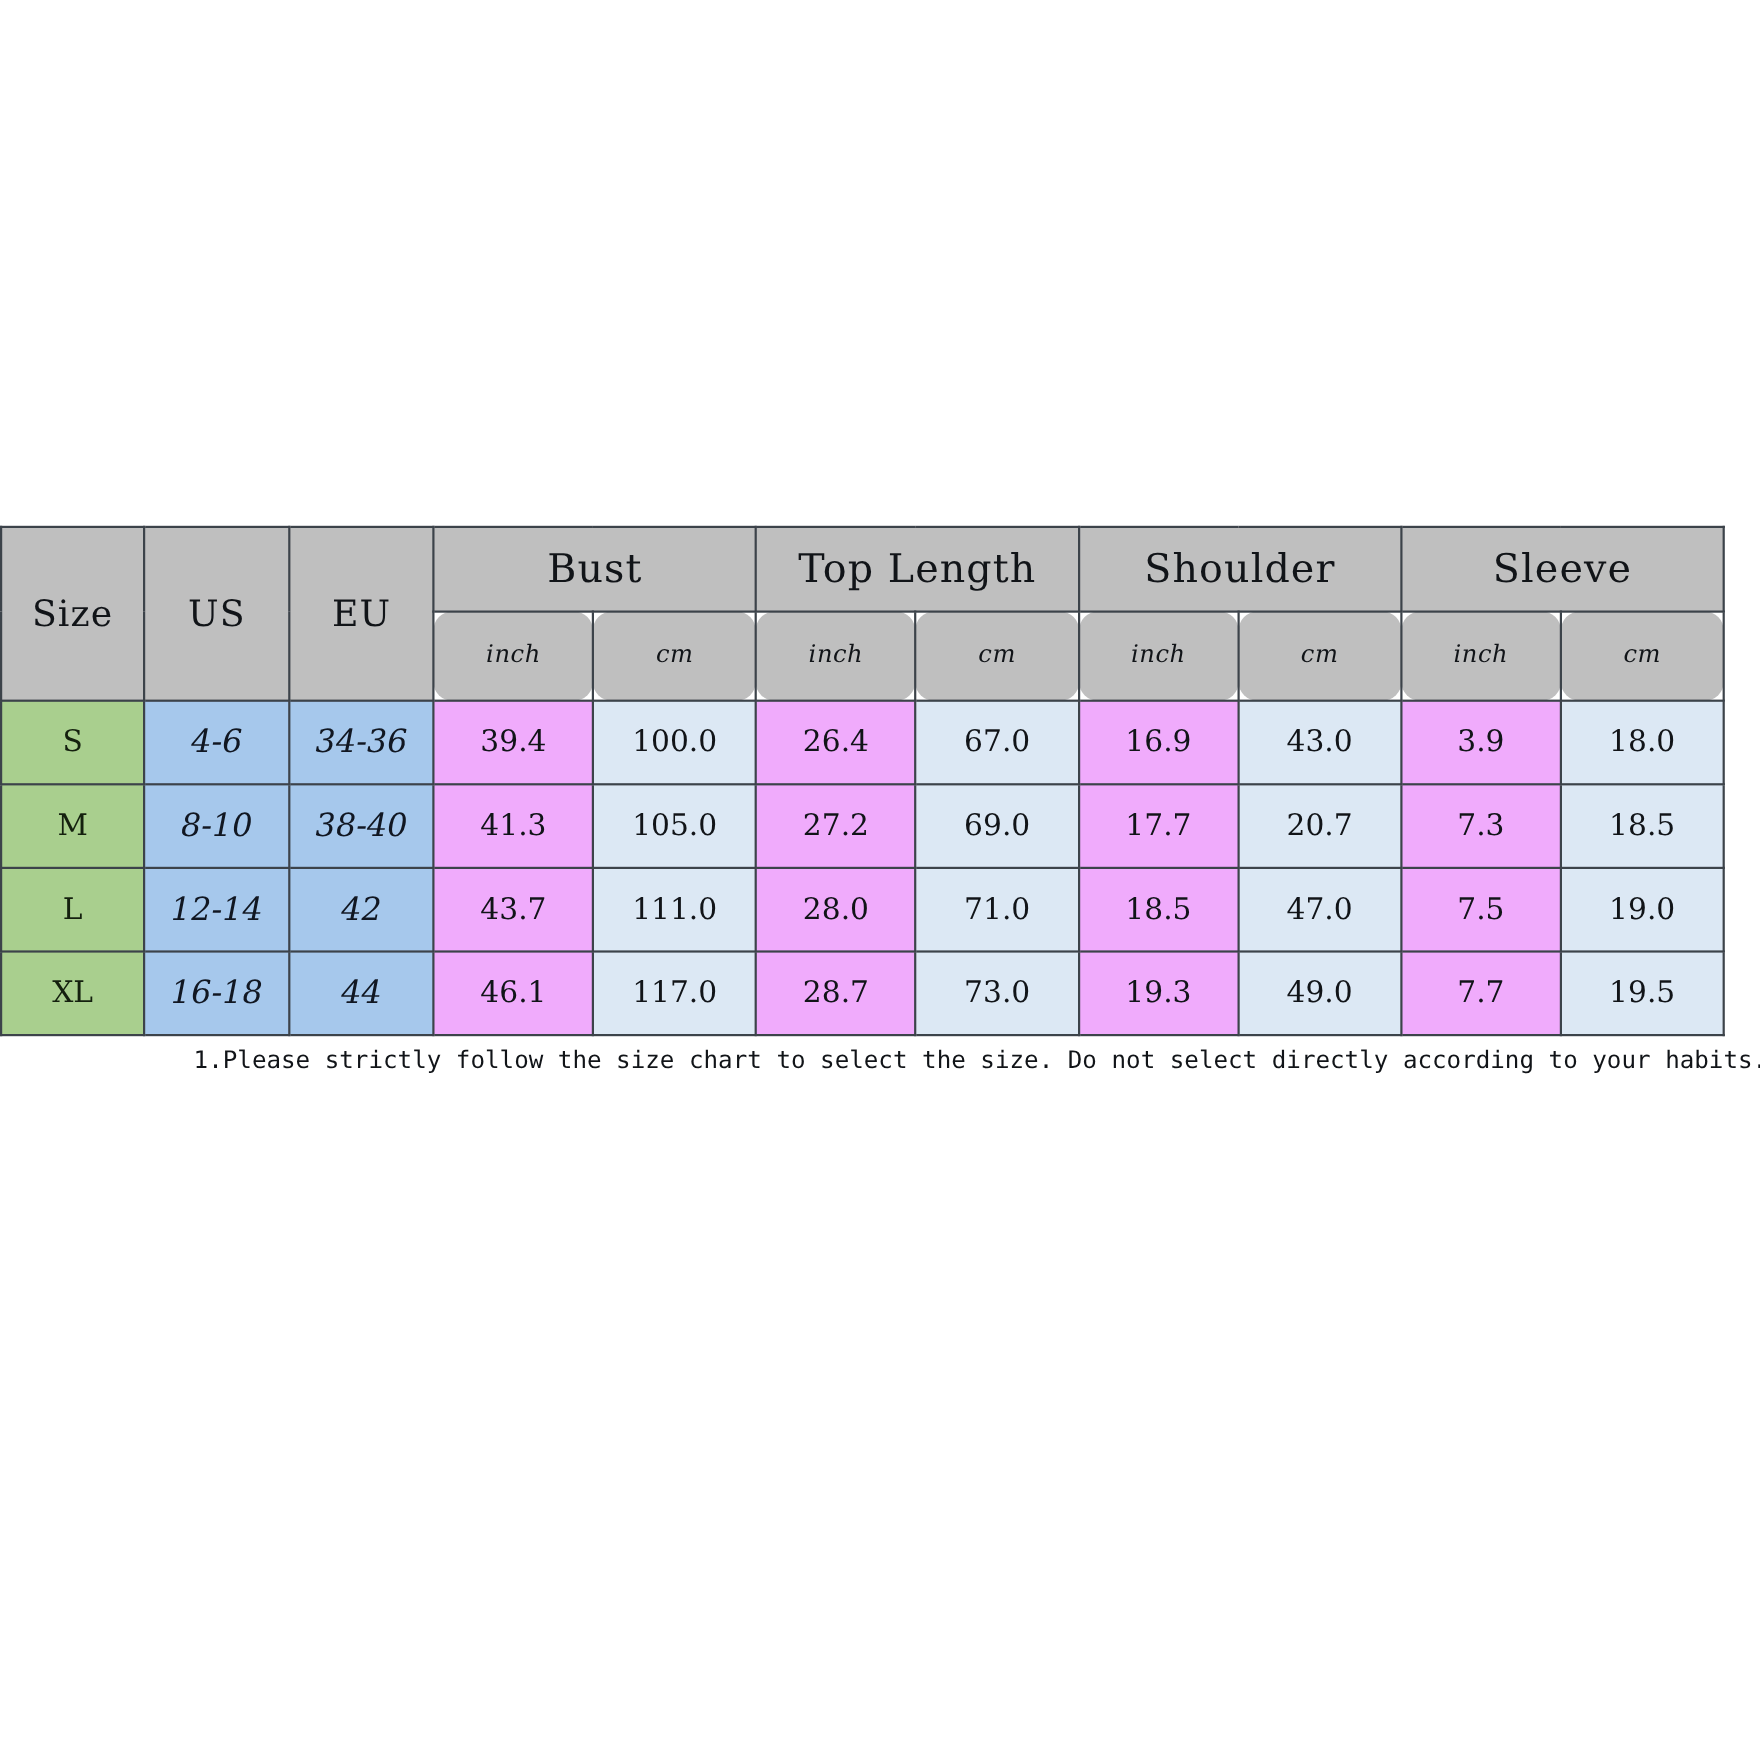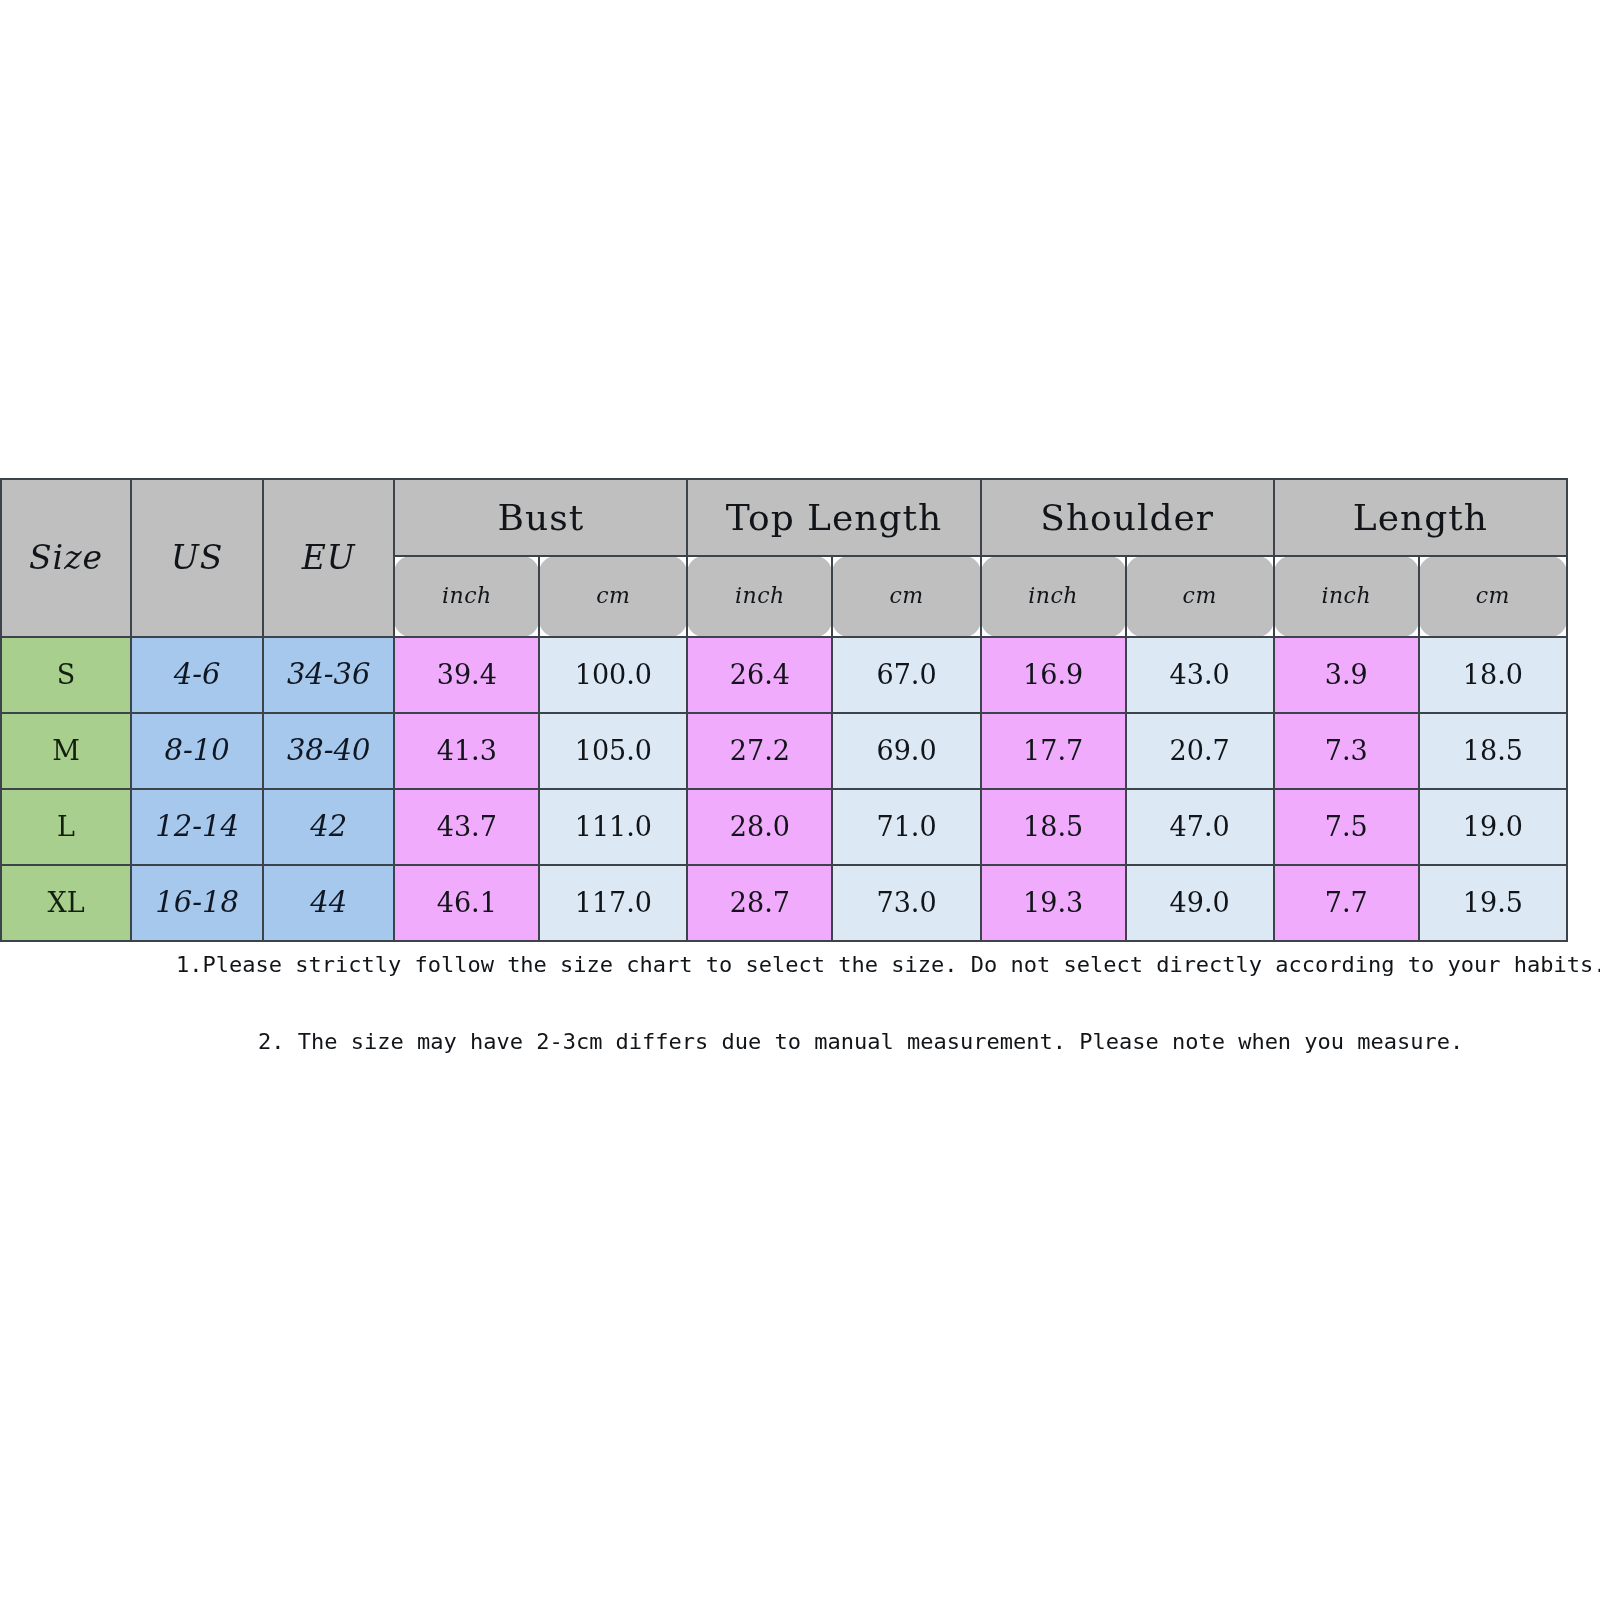--- a/index.html
+++ b/index.html
@@ -56,21 +56,20 @@
   }
   .hdr-unit {
     font-size: 22px;
     font-style: italic;
     height: 78px;
     letter-spacing: 0.5px;
     border-radius: 17px;
   }
   .hdr-tall {
     height: 156px;
-    font-style: italic;
   }
 
   
   tbody tr { height: 76px; }
 
   td.cell-size {
     background: #a9cf8e;
     font-size: 27px;
     color: #14200e;
   }
@@ -136,21 +135,21 @@
         <col class="c-m2">
     </colgroup>
     <thead>
       <tr>
         <th class="hdr hdr-main hdr-tall" rowspan="2">Size</th>
         <th class="hdr hdr-main hdr-tall" rowspan="2">US</th>
         <th class="hdr hdr-main hdr-tall" rowspan="2">EU</th>
         <th class="hdr hdr-span" colspan="2">Bust</th>
         <th class="hdr hdr-span" colspan="2">Top Length</th>
         <th class="hdr hdr-span" colspan="2">Shoulder</th>
-        <th class="hdr hdr-span" colspan="2">Length</th>
+        <th class="hdr hdr-span" colspan="2">Sleeve</th>
       </tr>
       <tr>
         <th class="hdr hdr-unit">inch</th>
         <th class="hdr hdr-unit">cm</th>
         <th class="hdr hdr-unit">inch</th>
         <th class="hdr hdr-unit">cm</th>
         <th class="hdr hdr-unit">inch</th>
         <th class="hdr hdr-unit">cm</th>
         <th class="hdr hdr-unit">inch</th>
         <th class="hdr hdr-unit">cm</th>
@@ -208,14 +207,13 @@
         <td class="cell-cm">49.0</td>
         <td class="cell-inch">7.7</td>
         <td class="cell-cm">19.5</td>
       </tr>
     </tbody>
   </table>
 </div>
 
 <div class="notes">
   <div class="note-line note-1">1.Please strictly follow the size chart to select the size. Do not select directly according to your habits.</div>
-  <div class="note-line note-2">2. The size may have 2-3cm differs due to manual measurement. Please note when you measure.</div>
 </div>
 
 </body></html>

